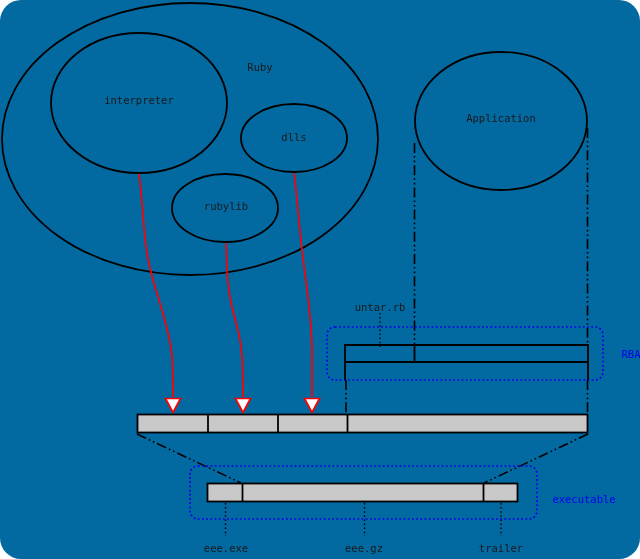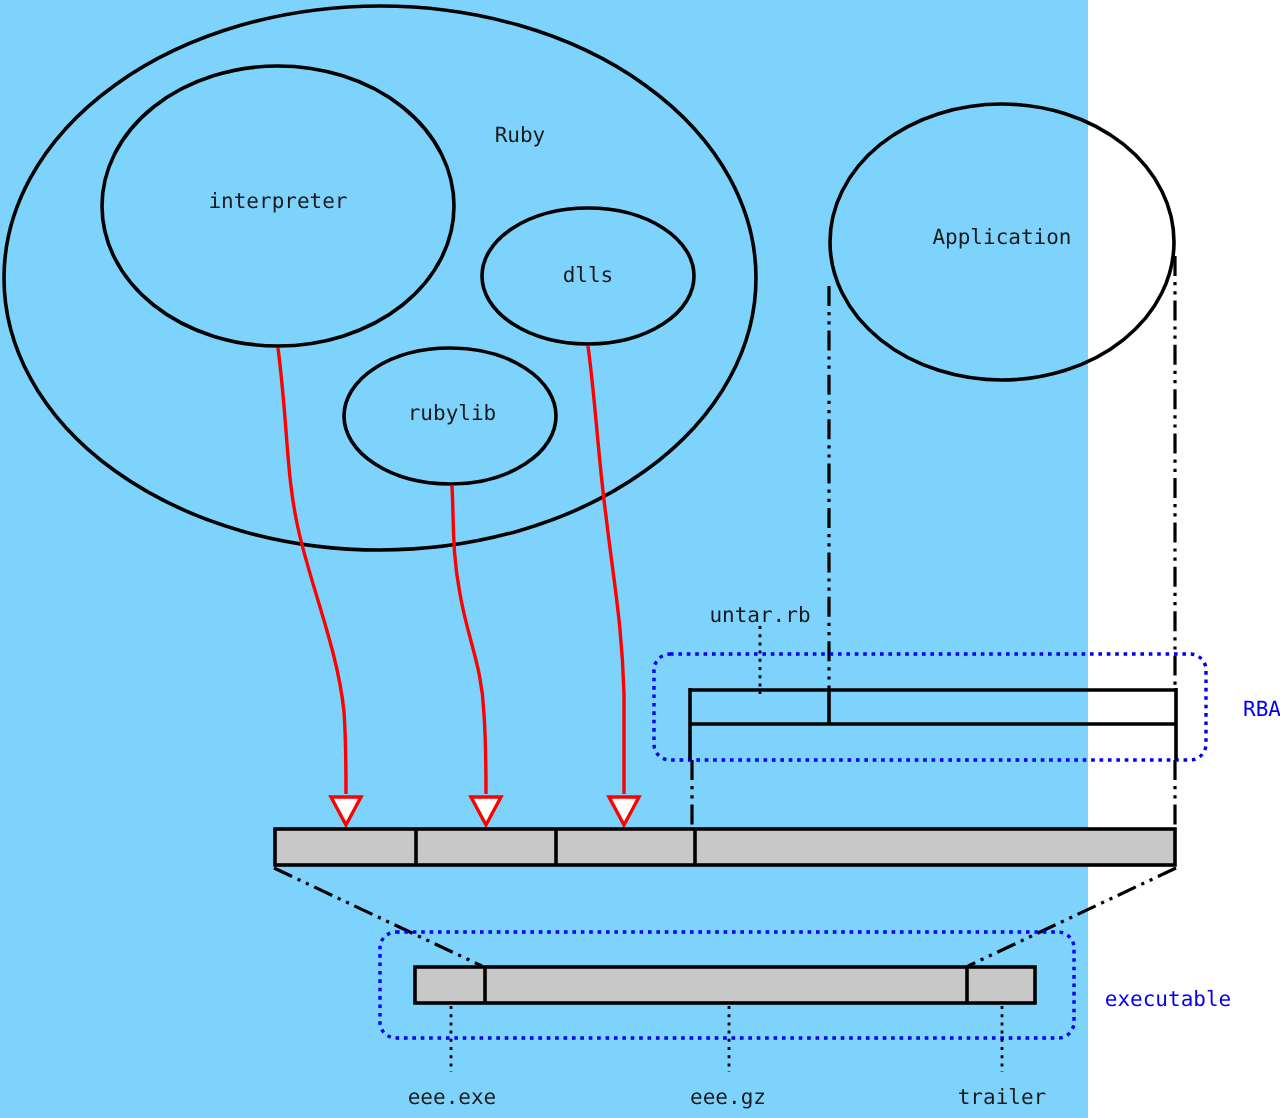--- a/index.html
+++ b/index.html
@@ -2,24 +2,25 @@
 <html><head>
 <meta charset="utf-8">
 <style>
   html, body {
     margin: 0;
     padding: 0;
     background: #ffffff;
   }
   .stage {
     position: relative;
-    width: 544px;
+    width: 640px;
     height: 559px;
-    background: #7dd3fc;
+    background: #0369a1;
     font-family: "DejaVu Sans Mono", "Liberation Mono", monospace;
+    border-radius: 21px;
   }
   svg { display: block; }
   text.lbl {
     font-family: "DejaVu Sans Mono", "Liberation Mono", monospace;
     font-size: 10.5px;
     fill: #1a1a1a;
   }
   text.lbl-blue {
     font-family: "DejaVu Sans Mono", "Liberation Mono", monospace;
     font-size: 10.5px;

